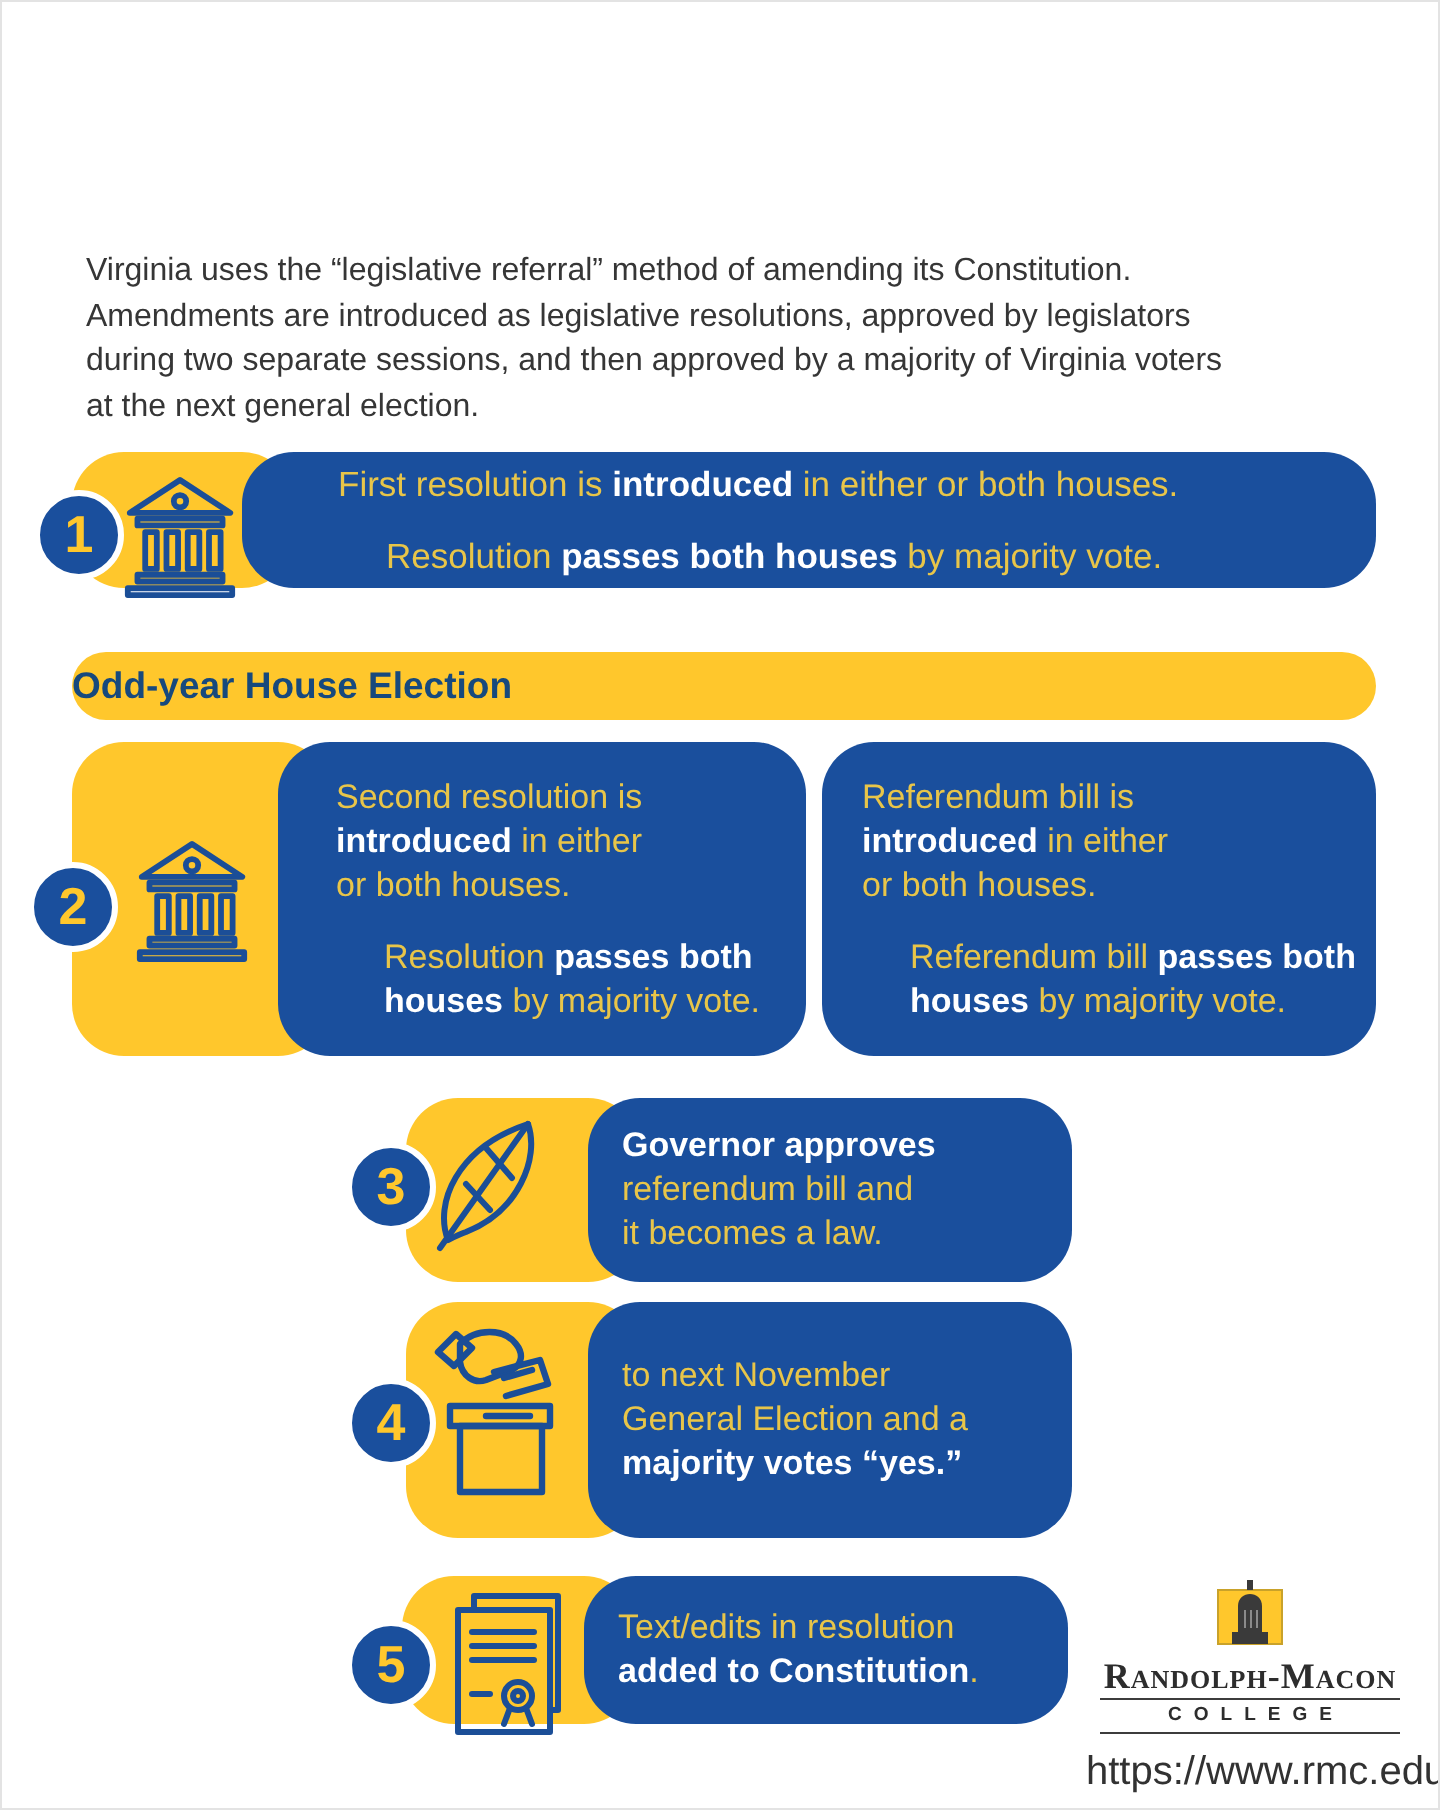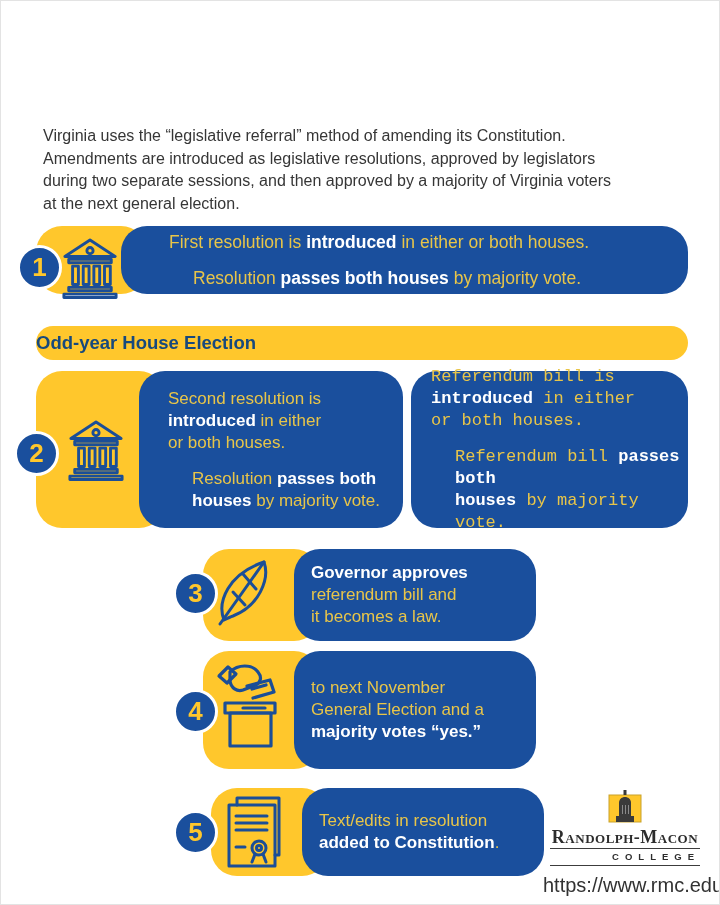--- a/index.html
+++ b/index.html
@@ -46,25 +46,25 @@
   #divider{
     position:absolute;left:35px;top:325px;width:652px;height:34px;
     background:#ffc72c;border-radius:17px;display:flex;align-items:center;justify-content:flex-start;
     color:#17497d;font-weight:bold;font-size:18.5px;
   }
   #row2{left:35px;top:370px;width:652px;height:157px;}
   .r2-left{position:absolute;left:0;top:0;bottom:0;width:367px;}
   .r2-left .seg-yellow{width:129px;}
   .r2-left .seg-blue{left:103px;}
   .r2-left .panel-text{left:132px;right:6px;}
-  .r2-right{position:absolute;left:375px;right:0;top:0;bottom:0;background:#1a4f9d;border-radius:26px;font-family:Liberation Mono, monospace;}
+  .r2-right{position:absolute;left:375px;right:0;top:0;bottom:0;background:#1a4f9d;border-radius:26px;}
   .r2-right .panel-text{left:20px;right:6px;}
   #row3{left:202px;top:548px;width:333px;height:92px;}
   #row4{left:202px;top:650px;width:333px;height:118px;}
-  #row5{left:210px;top:787px;width:333px;height:88px;}
+  #row5{left:200px;top:787px;width:333px;height:74px;}
   .small-row .seg-yellow{width:117px;}
   .small-row .seg-blue{left:91px;}
   .small-row .panel-text{left:108px;right:6px;}
   
   #c1{left:16px;top:244px;}
   #c2{left:13px;top:430px;}
   #c3{left:172px;top:570px;}
   #c4{left:172px;top:688px;}
   #c5{left:172px;top:809px;}
   
@@ -76,21 +76,21 @@
   
   .logo{position:absolute;left:542px;top:788px;width:164px;text-align:center;color:#2d2d2d;}
   .logo-tower{display:inline-block;}
   .logo-name{
     font-family:"Liberation Serif",serif;font-variant:small-caps;font-weight:600;
     font-size:18px;line-height:18px;letter-spacing:0.5px;margin-top:1px;white-space:nowrap;
   }
   .college-band{
     width:150px;margin:2px auto 0;padding:2px 0 3px;
     border-top:1.5px solid #3c3c3c;border-bottom:1.5px solid #3c3c3c;
-    font-size:9.5px;font-weight:bold;letter-spacing:6px;text-indent:6px;white-space:nowrap;text-align:right;
+    font-size:9.5px;font-weight:bold;letter-spacing:6px;text-indent:6px;white-space:nowrap;
   }
   .logo-url{margin-top:8px;font-size:20px;color:#323232;white-space:nowrap;}
   svg{display:block;}
 </style>
 </head>
 <body>
 
 <div class="canvas">
 
 

